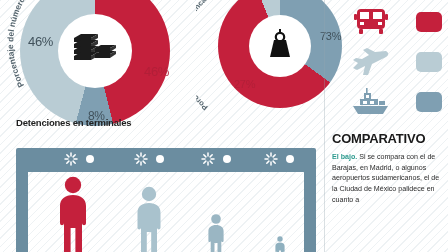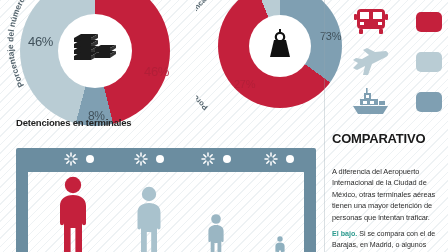--- a/index.html
+++ b/index.html
@@ -71,21 +71,21 @@
   .person { position:absolute; bottom:0; }
   .person svg { display:block; }
 
   
   #comparativo {
     position:absolute; left:332px; top:131px; width:112px; height:121px;
     overflow:hidden;
   }
   #comp-title {
     font-size:13px; font-weight:bold; color:#1a1a1a;
-    letter-spacing:-.2px; margin-bottom:20px;
+    letter-spacing:-.2px; margin-bottom:4px;
   }
   #comp-body {
     font-size:7.4px; line-height:1.55; color:#2b2b2b; letter-spacing:-.05px;
   }
   #comp-para2 { font-size:7.1px; line-height:1.5; color:#2b2b2b; margin-top:6px; }
   #comp-lead { color:#2d9b8f; font-weight:bold; }
 
   .divider {
     position:absolute; left:324px; top:0; width:1px; height:252px;
     background:rgba(150,165,175,.35);
@@ -333,17 +333,16 @@
                  L2.8 15.2 C2.8 16.1 1.4 16.1 1.4 15.2 L1.4 9.9 C1.4 7.7 3.2 6.4 6 6.4 Z"></path>
       </g>
     </svg>
   </span>
 </div>
 
 <div class="divider"></div>
 
 <div id="comparativo">
   <div id="comp-title">COMPARATIVO</div>
-  <div id="comp-body">A diferencia del Aeropuerto Internacional de la Ciudad de México, otras terminales aéreas tienen una mayor detención de personas que intentan traficar.</div>
   <div id="comp-para2">
     <span id="comp-lead">El bajo.</span><span> Si se compara con el de Barajas, en Madrid, o algunos aeropuertos sudamericanos, el de la Ciudad de México palidece en cuanto a</span>
   </div>
 </div>
 
 </body></html>

